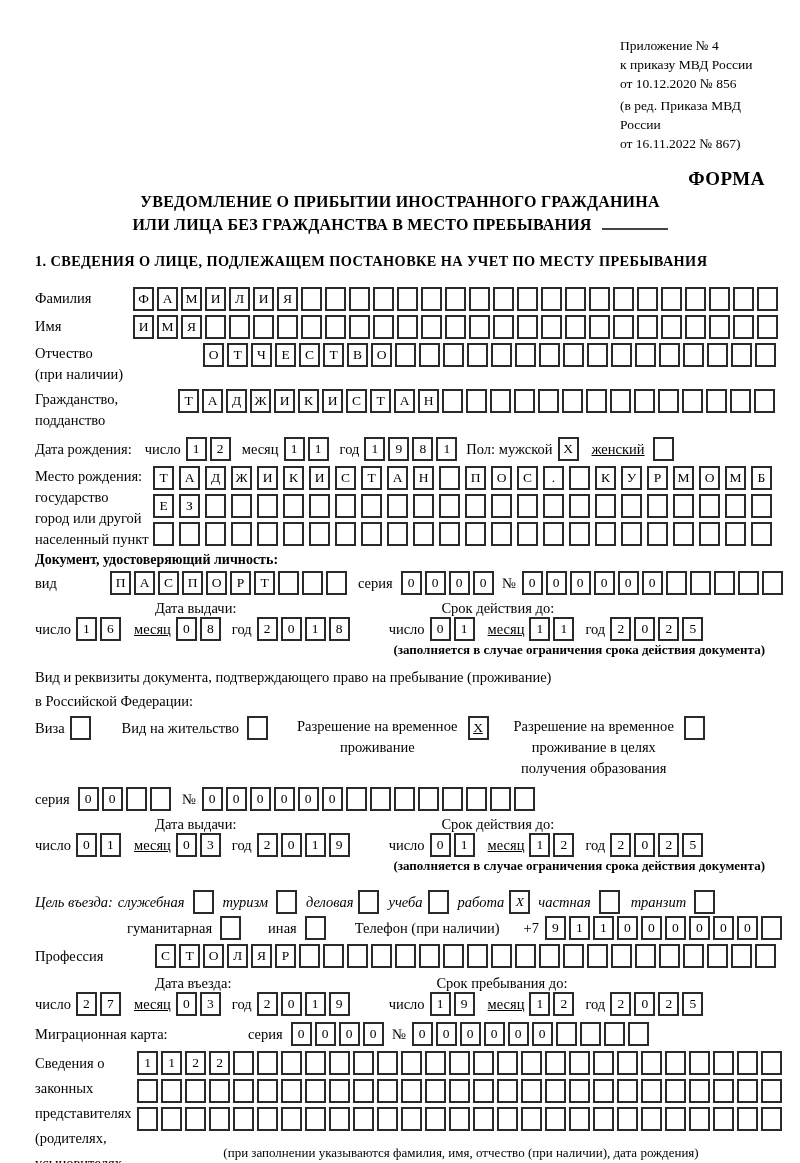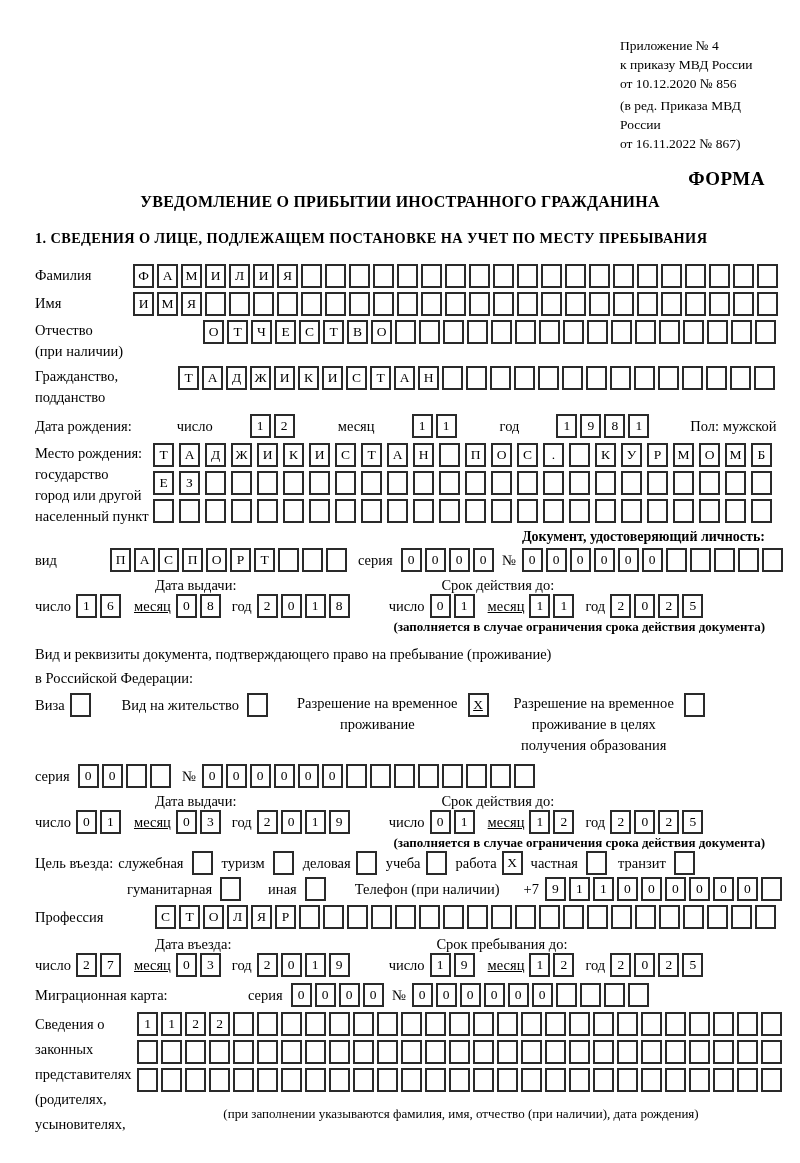--- a/index.html
+++ b/index.html
@@ -42,23 +42,23 @@
   .dh1{margin-left:120px;} .dh2{margin-left:205px;}
   .drow{display:flex;align-items:center;}
   .gap36{width:36px;flex:none;}
   .note{font-size:13px;text-align:right;line-height:16px;margin-top:1px;font-weight:bold;}
 
   .intro{font-size:14.5px;line-height:24px;margin-top:7px;}
 
   .permits{display:flex;align-items:flex-start;margin-top:3px;}
   .stack{display:flex;flex-direction:column;align-items:center;font-size:14.5px;line-height:21px;flex:none;text-align:center;}
 
-  .dochead{text-align:right;font-weight:bold;font-size:14px;margin-top:2px;margin-bottom:3px;}
-
-  .purp{display:flex;align-items:flex-end;margin-top:0;}
+  .dochead{text-align:left;font-weight:bold;font-size:14px;margin-top:2px;margin-bottom:3px;}
+
+  .purp{display:flex;align-items:flex-end;margin-top:16px;font-style:italic;}
   .purp2{display:flex;align-items:flex-end;margin-top:2px;}
   .pl92{padding-left:92px;}
 
   .legal{display:flex;align-items:flex-start;margin-top:5px;}
   .legal .lblcol{line-height:25px;}
   .legalnote{font-size:13px;text-align:center;margin-top:14px;line-height:16px;}
 </style>
 </head>
 <body>
 
@@ -71,20 +71,21 @@
     <div class="amend">
       <div>(в ред. Приказа МВД России</div>
       <div>от 16.11.2022 № 867)</div>
     </div>
   </div>
 
   <div class="forma">ФОРМА</div>
 
   <div class="title">
     <div>УВЕДОМЛЕНИЕ О ПРИБЫТИИ ИНОСТРАННОГО ГРАЖДАНИНА</div>
+    <div><span>ИЛИ ЛИЦА БЕЗ ГРАЖДАНСТВА В МЕСТО ПРЕБЫВАНИЯ</span><span class="uline"></span></div>
   </div>
 
   <div class="sect">1. СВЕДЕНИЯ О ЛИЦЕ, ПОДЛЕЖАЩЕМ ПОСТАНОВКЕ НА УЧЕТ ПО МЕСТУ ПРЕБЫВАНИЯ</div>
 
   <div class="row rows-start">
     <span class="lbl w98">Фамилия</span>
     <span class="boxes">
         <span class="box">Ф</span>
         <span class="box">А</span>
         <span class="box">М</span>
@@ -208,21 +209,21 @@
         <span class="box"></span>
         <span class="box"></span>
         <span class="box"></span>
         <span class="box"></span>
         <span class="box"></span>
         <span class="box"></span>
         <span class="box"></span>
       </span>
   </div>
 
-  <div class="drow" style="margin-top:6px;gap:32px;">
+  <div class="drow" style="margin-top:6px;">
     <span class="t mr8">Дата рождения:</span>
     <span class="t ml5 mr5">число</span>
     <span class="boxes">
         <span class="box">1</span>
         <span class="box">2</span>
       </span>
     <span class="t ml8 mr5">месяц</span>
     <span class="boxes">
         <span class="box">1</span>
         <span class="box">1</span>

